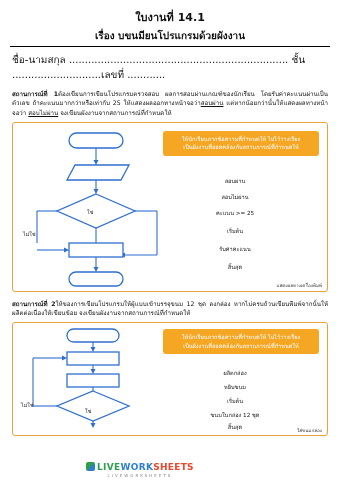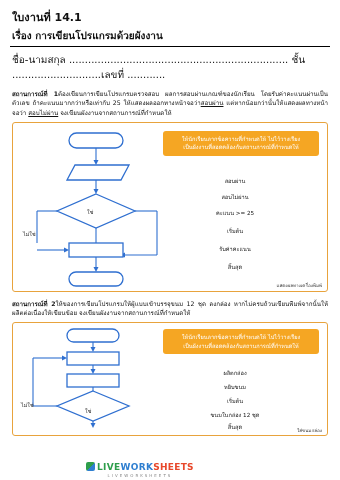--- a/index.html
+++ b/index.html
@@ -6,21 +6,21 @@
   body{
     width:340px;height:480px;
     background:#ffffff;
     font-family:"DejaVu Sans","Liberation Sans",sans-serif;
     color:#111;
     overflow:hidden;
     position:relative;
   }
   .page{position:relative;width:340px;height:480px;padding:0;box-sizing:border-box;}
 
-  .hdr{padding:8px 12px 0 12px;}
+  .hdr{padding:8px 12px 0 12px;text-align:center;}
   .title1{font-size:11px;font-weight:bold;letter-spacing:0px;}
   .title2{font-size:10px;font-weight:bold;margin-top:2px;}
   .rule{border-bottom:1.2px solid #000;margin:3px 10px 0 10px;}
 
   .nameline{font-size:10px;margin:5px 12px 0 12px;color:#111;}
 
   .para{font-size:6.2px;line-height:1.5;margin:7px 12px 0 12px;text-align:justify;}
   .para b{font-weight:bold;}
   .u{text-decoration:underline;}
 
@@ -68,21 +68,21 @@
   .lwsub{font-size:4px;color:#888;letter-spacing:2px;margin-top:-1px;}
   .lwmark{display:inline-block;width:9px;height:9px;background:linear-gradient(135deg,#2e9e4b 50%,#2f7fd0 50%);border-radius:2px;vertical-align:-1px;margin-right:2px;}
 </style>
 </head>
 <body>
 
 <div class="page">
 
   <div class="hdr">
     <div class="title1">ใบงานที่ 14.1</div>
-    <div class="title2">เรื่อง การเขียนโปรแกรมด้วยผังงาน</div>
+    <div class="title2">เรื่อง บขนมียนโปรแกรมด้วยผังงาน</div>
   </div>
   <div class="rule"></div>
 
   <div class="nameline">ชื่อ-นามสกุล ..................................................................... ชั้น ............................เลขที่ ............</div>
 
   <div class="para">
     <b>สถานการณ์ที่ 1</b><span>ต้องเขียนการเขียนโปรแกรมตรวจสอบ ผลการสอบผ่านเกณฑ์ของนักเรียน โดยรับค่าคะแนนผ่านเป็นตัวเลข ถ้าคะแนนมากกว่าหรือเท่ากับ 25 ให้แสดงผลออกทางหน้าจอว่า</span><span class="u">สอบผ่าน</span><span> แต่หากน้อยกว่านั้นให้แสดงผลทางหน้าจอว่า </span><span class="u">สอบไม่ผ่าน</span><span> จงเขียนผังงานจากสถานการณ์ที่กำหนดให้</span>
   </div>
 
   <div class="board">

